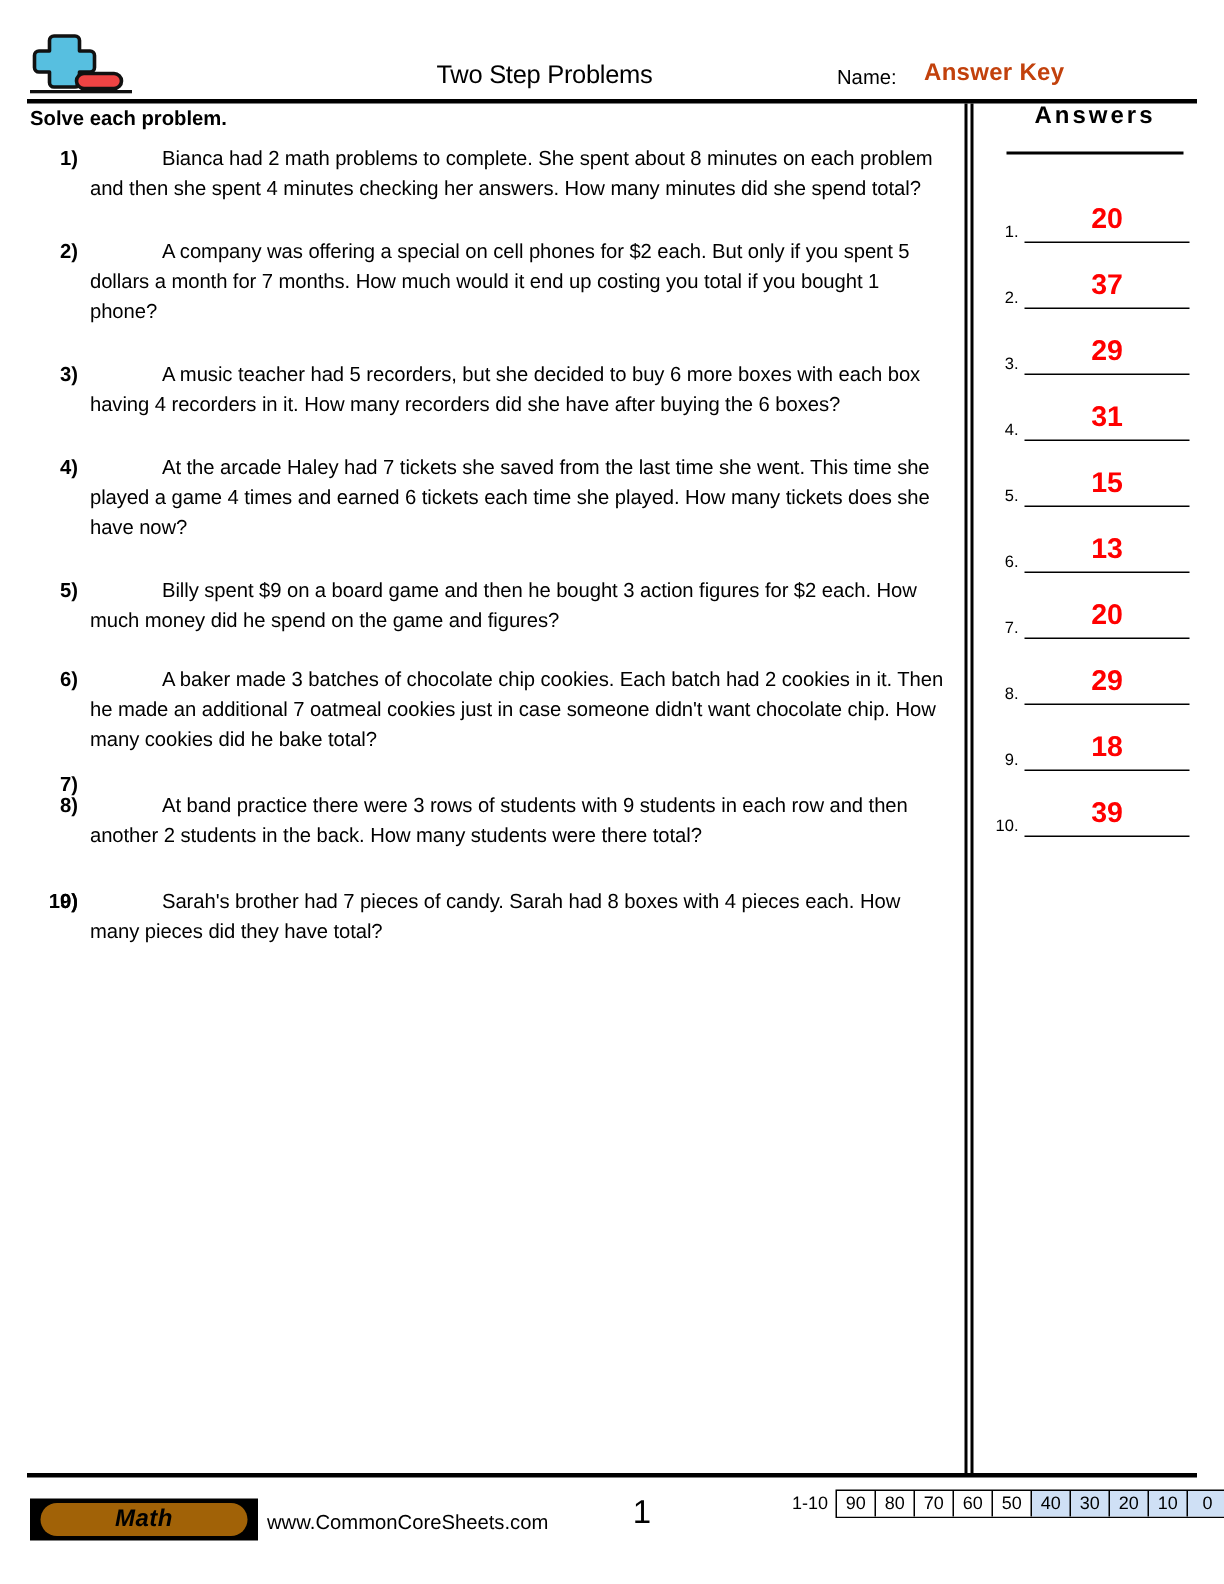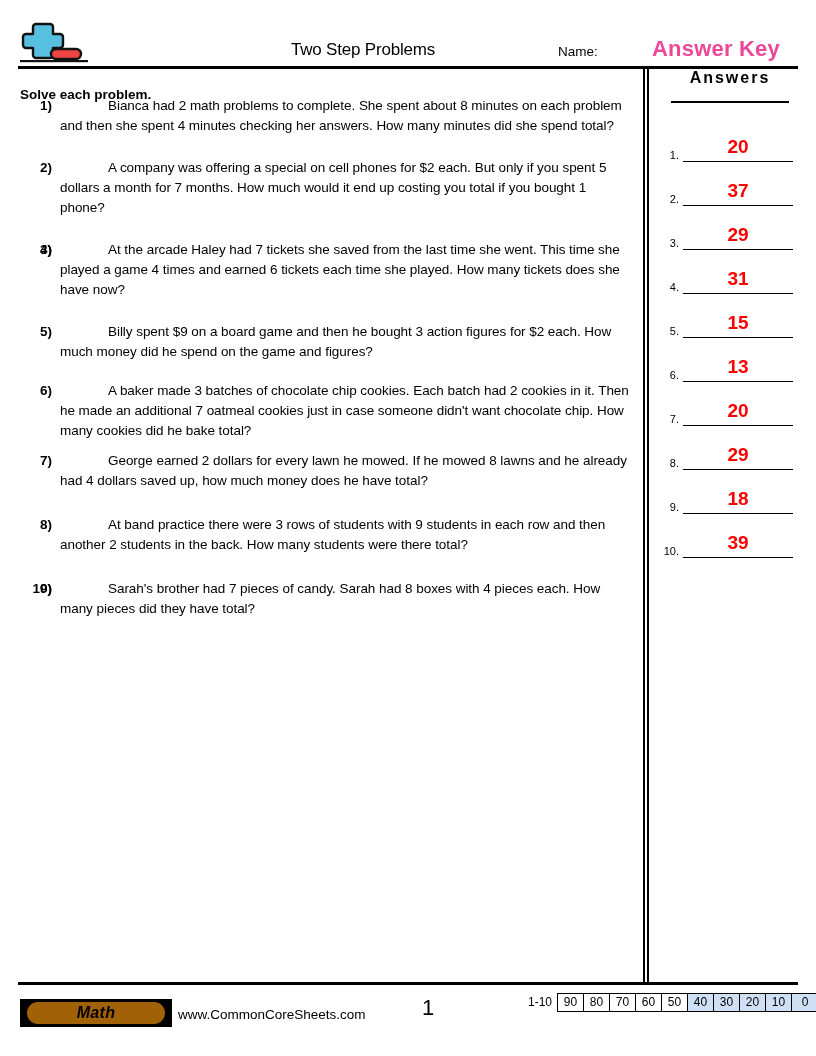--- a/index.html
+++ b/index.html
@@ -48,43 +48,43 @@
   }
   .name-label {
     position: absolute;
     left: 540px;
     top: 26px;
     font-size: 13.5px;
     line-height: 16px;
   }
   .answer-key {
     position: absolute;
-    left: 634px;
+    left: 598px;
     top: 18px;
-    font-size: 22px;
+    font-size: 16px;
     font-weight: bold;
     line-height: 26px;
-    color: #ec4899;
+    color: #c2410c;
     letter-spacing: 0.2px;
     white-space: nowrap;
   }
 
   .rule-top {
     position: absolute;
     left: 18px;
     top: 66px;
     width: 780px;
     height: 3px;
     background: #000000;
   }
 
   .instructions {
     position: absolute;
     left: 20px;
-    top: 86px;
+    top: 70px;
     font-size: 13.5px;
     font-weight: bold;
     line-height: 17px;
   }
 
   
   .divider {
     position: absolute;
     left: 643px;
     top: 69px;
@@ -298,40 +298,40 @@
     <span class="problem-text">Bianca had 2 math problems to complete. She spent about 8 minutes on each problem and then she spent 4 minutes checking her answers. How many minutes did she spend total?</span>
   </div>
 
   <div class="problem" style="margin-bottom:22px;">
     <span class="problem-num">2)</span>
     <span class="problem-text">A company was offering a special on cell phones for $2 each. But only if you spent 5 dollars a month for 7 months. How much would it end up costing you total if you bought 1 phone?</span>
   </div>
 
   <div class="problem" style="margin-bottom:22px;">
     <span class="problem-num">3)</span>
+    <span class="problem-text">A music teacher had 5 recorders, but she decided to buy 6 more boxes with each box having 4 recorders in it. How many recorders did she have after buying the 6 boxes?</span>
   </div>
 
   <div class="problem" style="margin-bottom:22px;">
     <span class="problem-num">4)</span>
     <span class="problem-text">At the arcade Haley had 7 tickets she saved from the last time she went. This time she played a game 4 times and earned 6 tickets each time she played. How many tickets does she have now?</span>
   </div>
 
   <div class="problem" style="margin-bottom:19px;">
     <span class="problem-num">5)</span>
     <span class="problem-text">Billy spent $9 on a board game and then he bought 3 action figures for $2 each. How much money did he spend on the game and figures?</span>
   </div>
 
   <div class="problem" style="margin-bottom:10px;">
     <span class="problem-num">6)</span>
     <span class="problem-text">A baker made 3 batches of chocolate chip cookies. Each batch had 2 cookies in it. Then he made an additional 7 oatmeal cookies just in case someone didn't want chocolate chip. How many cookies did he bake total?</span>
   </div>
 
   <div class="problem" style="margin-bottom:24px;">
     <span class="problem-num">7)</span>
-    <span class="problem-text">George earned 2 dollars for every lawn he mowed. If he mowed 8 lawns and he already had 4 dollars saved up, how much money does he have total?</span>
   </div>
 
   <div class="problem" style="margin-bottom:24px;">
     <span class="problem-num">8)</span>
     <span class="problem-text">At band practice there were 3 rows of students with 9 students in each row and then another 2 students in the back. How many students were there total?</span>
   </div>
 
   <div class="problem" style="margin-bottom:24px;">
     <span class="problem-num">9)</span>
   </div>

